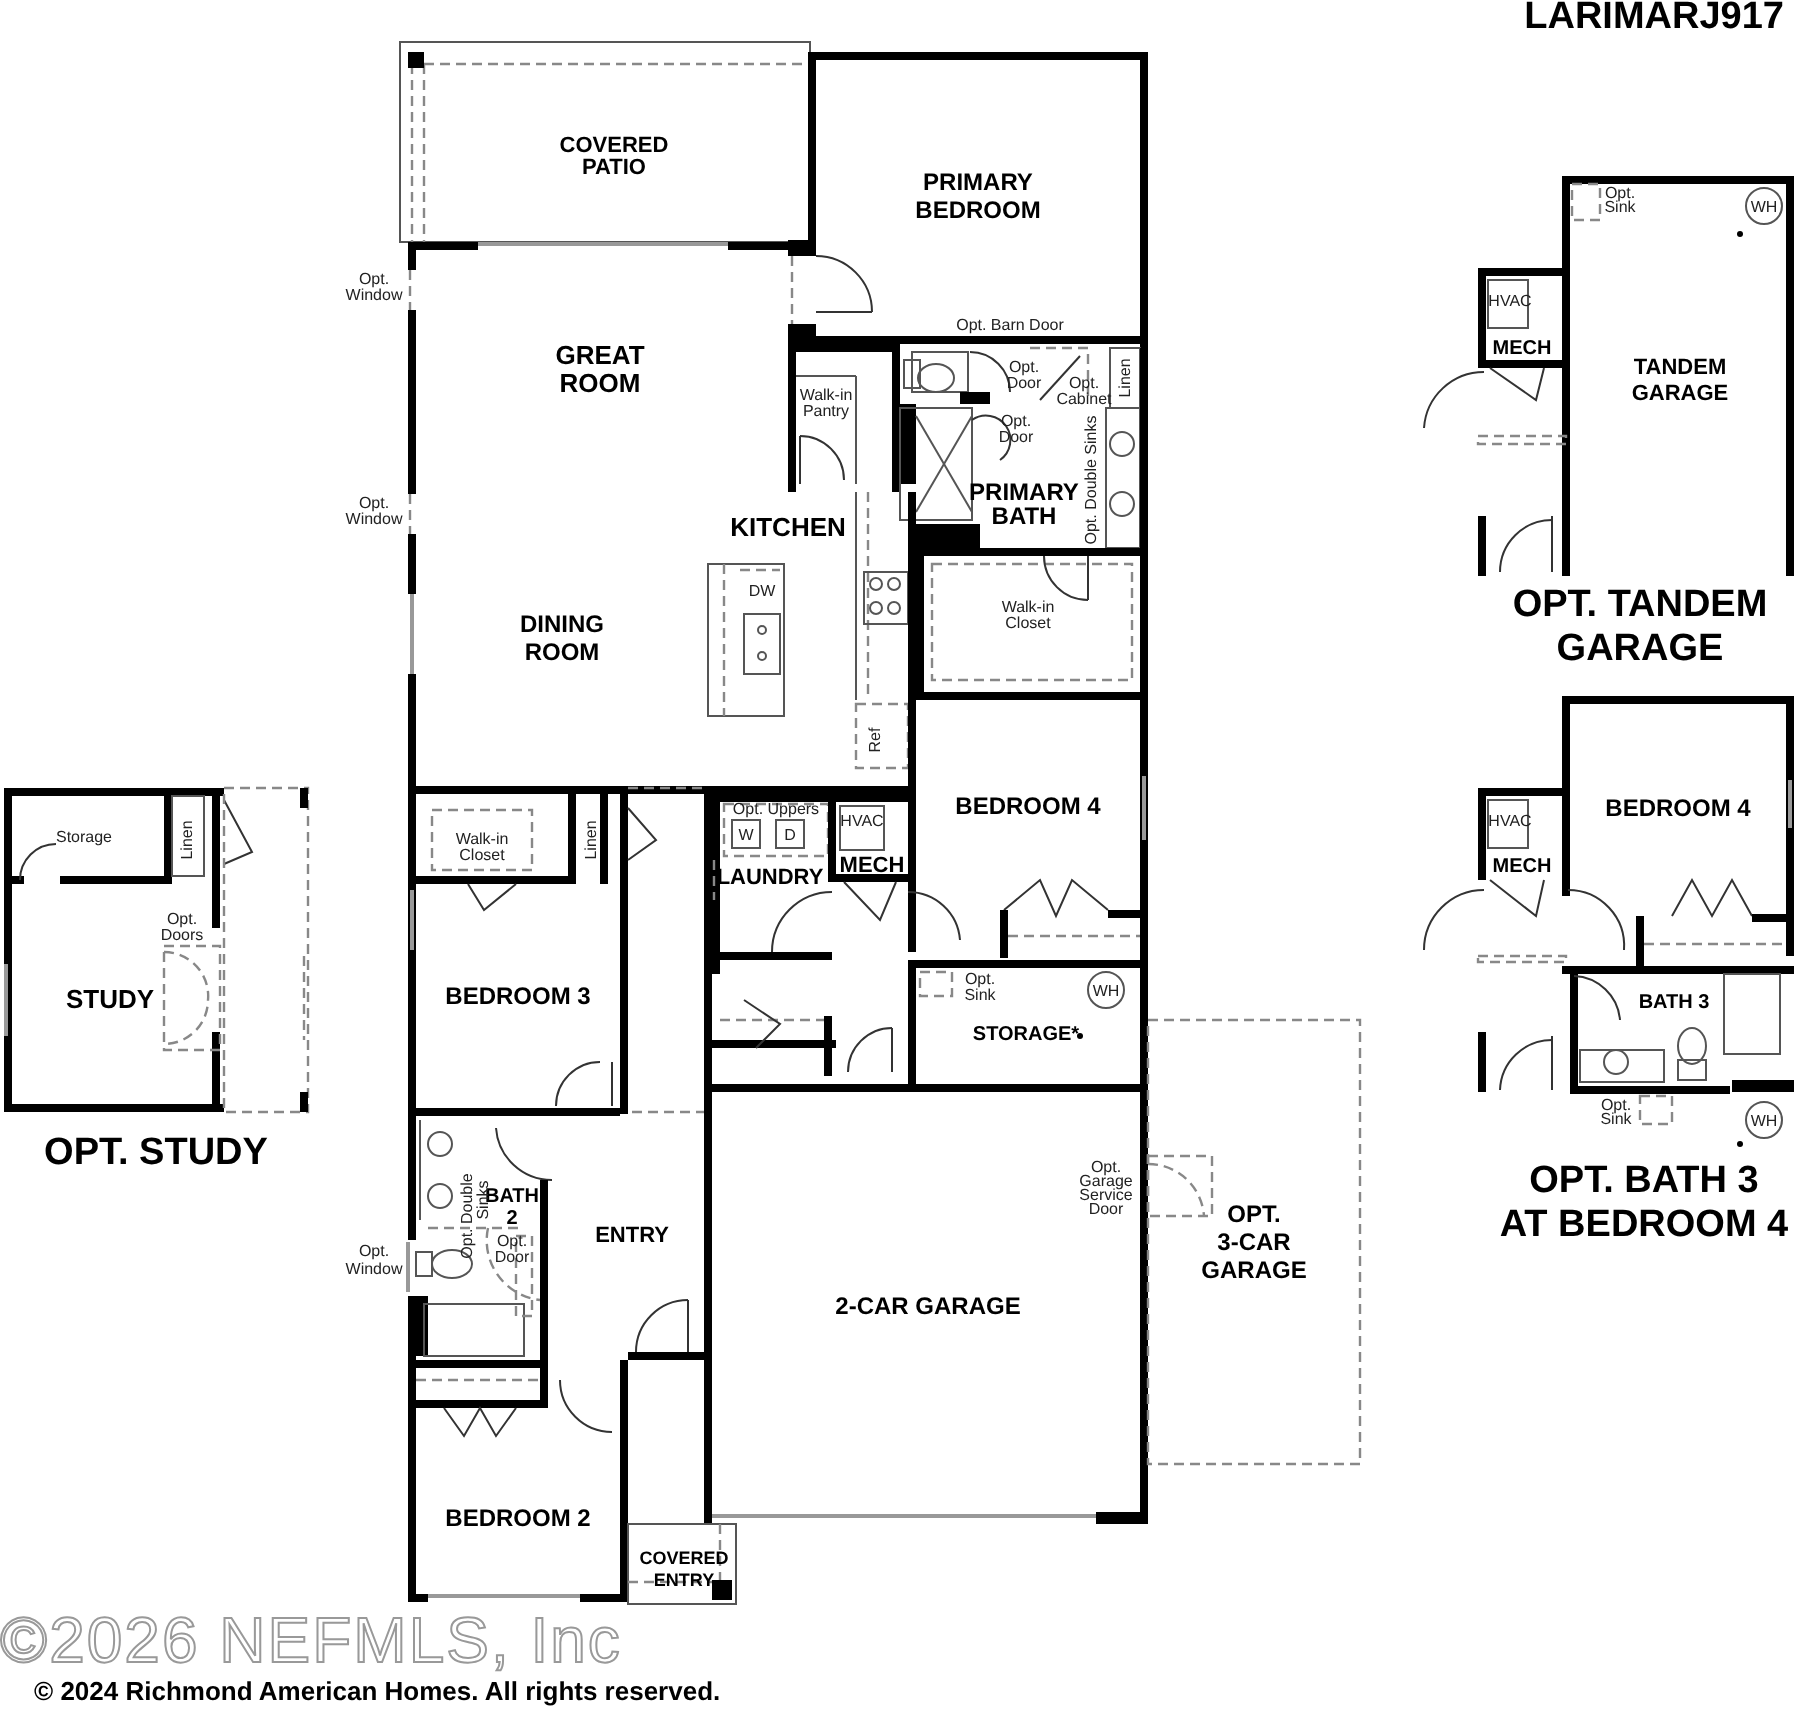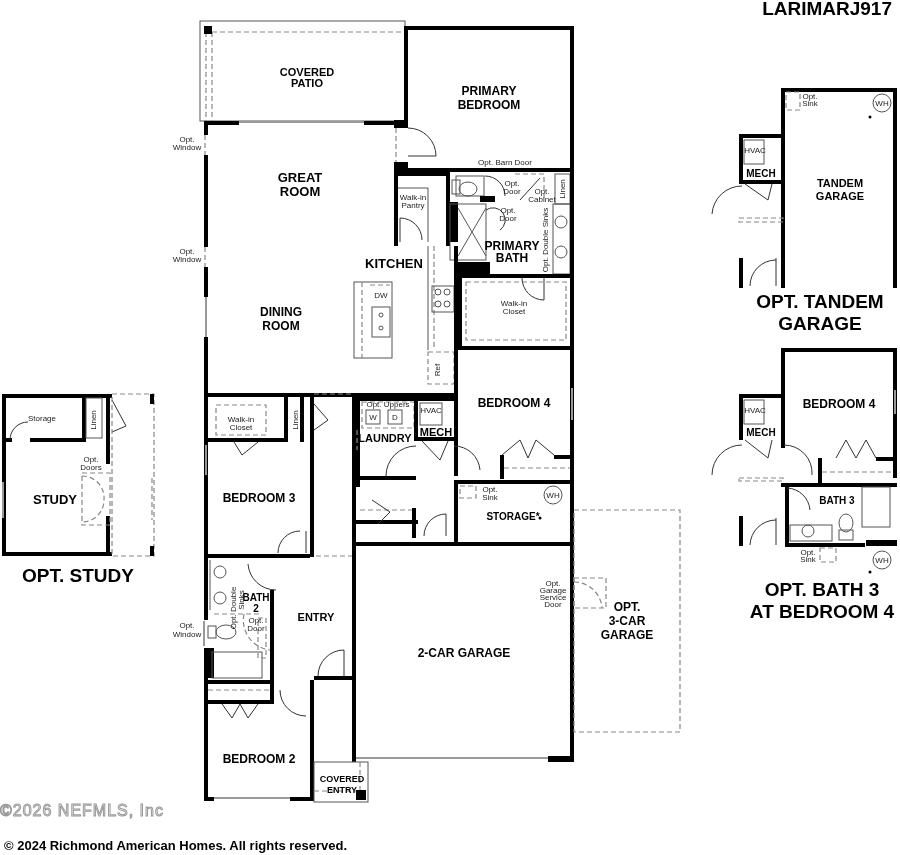--- a/index.html
+++ b/index.html
@@ -6,22 +6,22 @@
   body { width:900px; height:855px; position:relative; overflow:hidden; font-family:"Liberation Sans", sans-serif; }
   svg { position:absolute; left:0; top:0; }
   .wall { fill:#000; }
   .thin { stroke:#555; stroke-width:1; fill:none; }
   .dash { stroke:#888; stroke-width:1.2; fill:none; stroke-dasharray:5 3; }
   .door { stroke:#333; stroke-width:1; fill:none; }
   .lbl { font-family:"Liberation Sans", sans-serif; font-weight:bold; fill:#000; text-anchor:middle; }
   .sm { font-family:"Liberation Sans", sans-serif; fill:#222; text-anchor:middle; font-size:8px; }
   .big { font-family:"Liberation Sans", sans-serif; font-weight:bold; fill:#000; text-anchor:middle; font-size:19px; }
   .plan-code { position:absolute; right:8px; top:-2px; font-size:19px; font-weight:bold; color:#000; }
-  .watermark { position:absolute; left:0; top:802px; font-size:16px; color:#fff; -webkit-text-stroke:1px #999; letter-spacing:1px; }
-  .copyright { position:absolute; left:4px; top:838px; font-size:13px; font-weight:bold; color:#000; }
+  .watermark { position:absolute; left:0; top:802px; font-size:32px; color:#fff; -webkit-text-stroke:1px #999; letter-spacing:1px; }
+  .copyright { position:absolute; left:17px; top:838px; font-size:13px; font-weight:bold; color:#000; }
 </style>
 </head>
 <body>
 
 <div class="plan-code">LARIMARJ917</div>
 
 <svg width="900" height="855" viewBox="0 0 900 855">
 
   <g>
 

